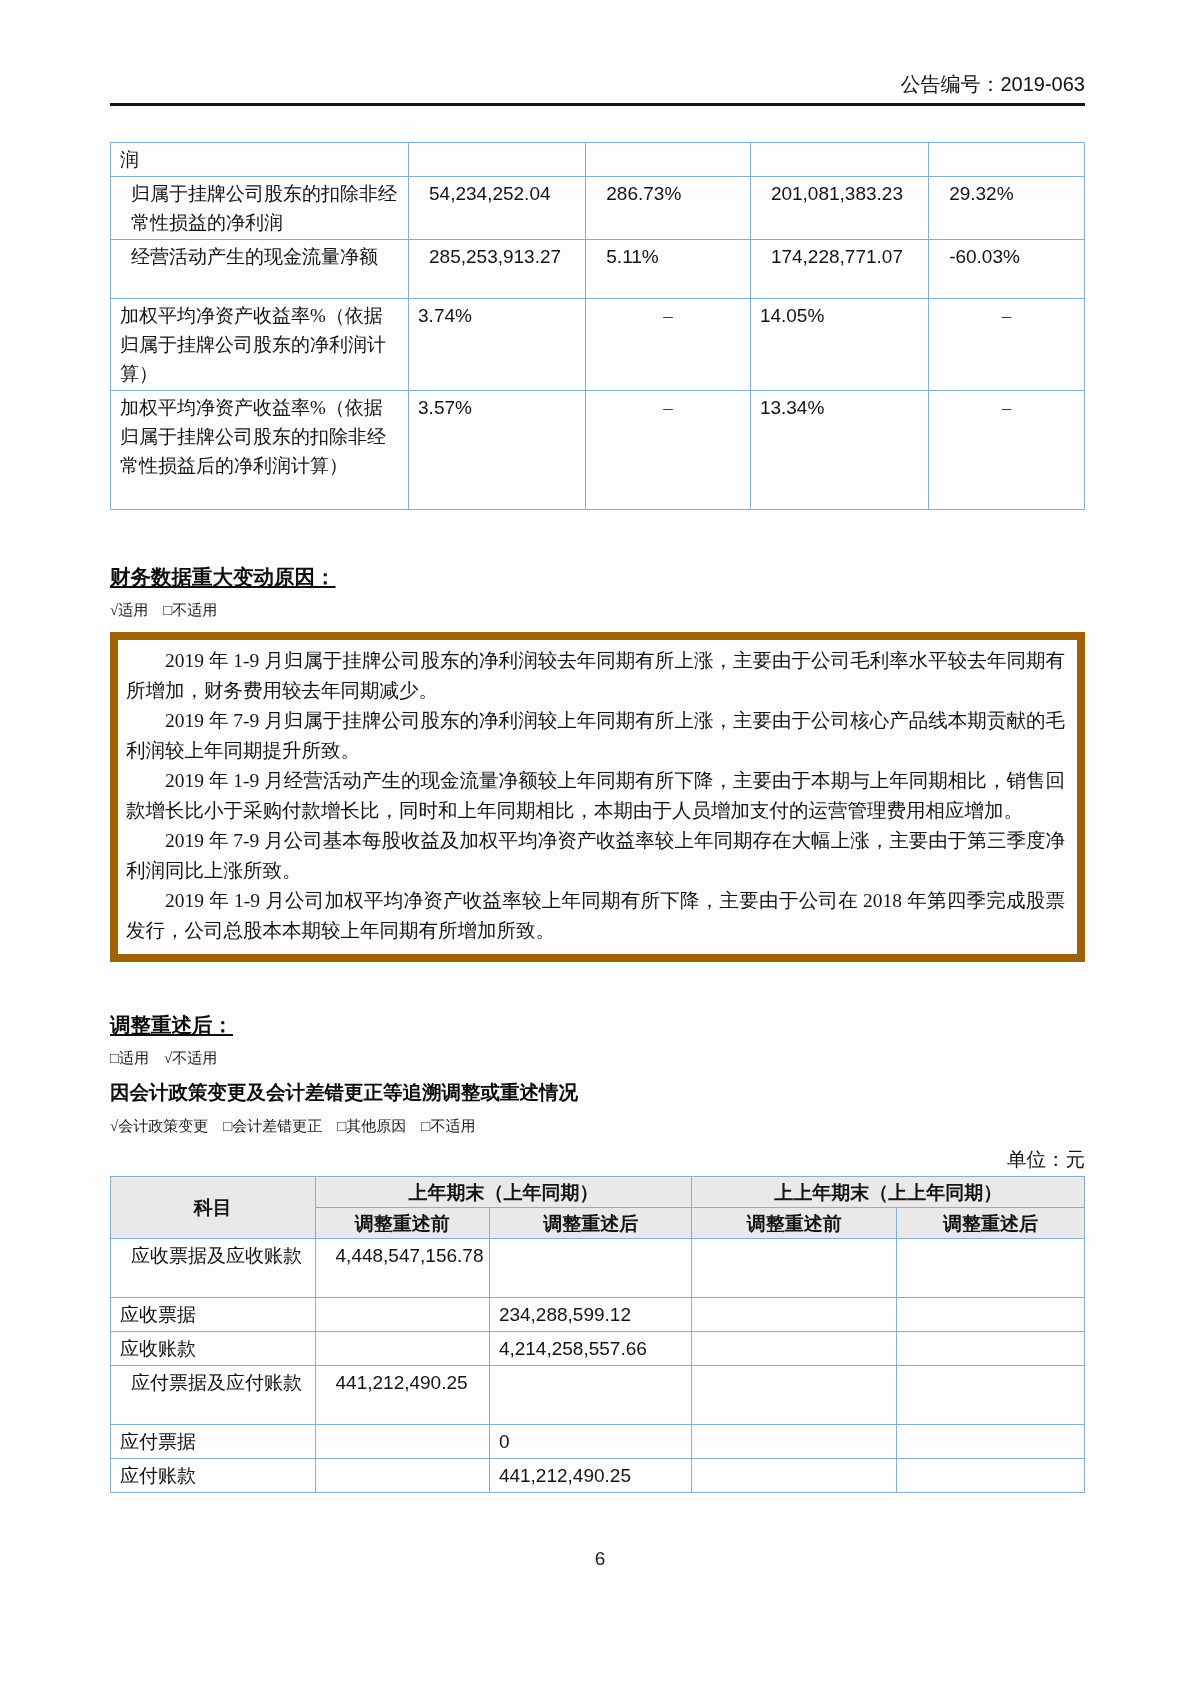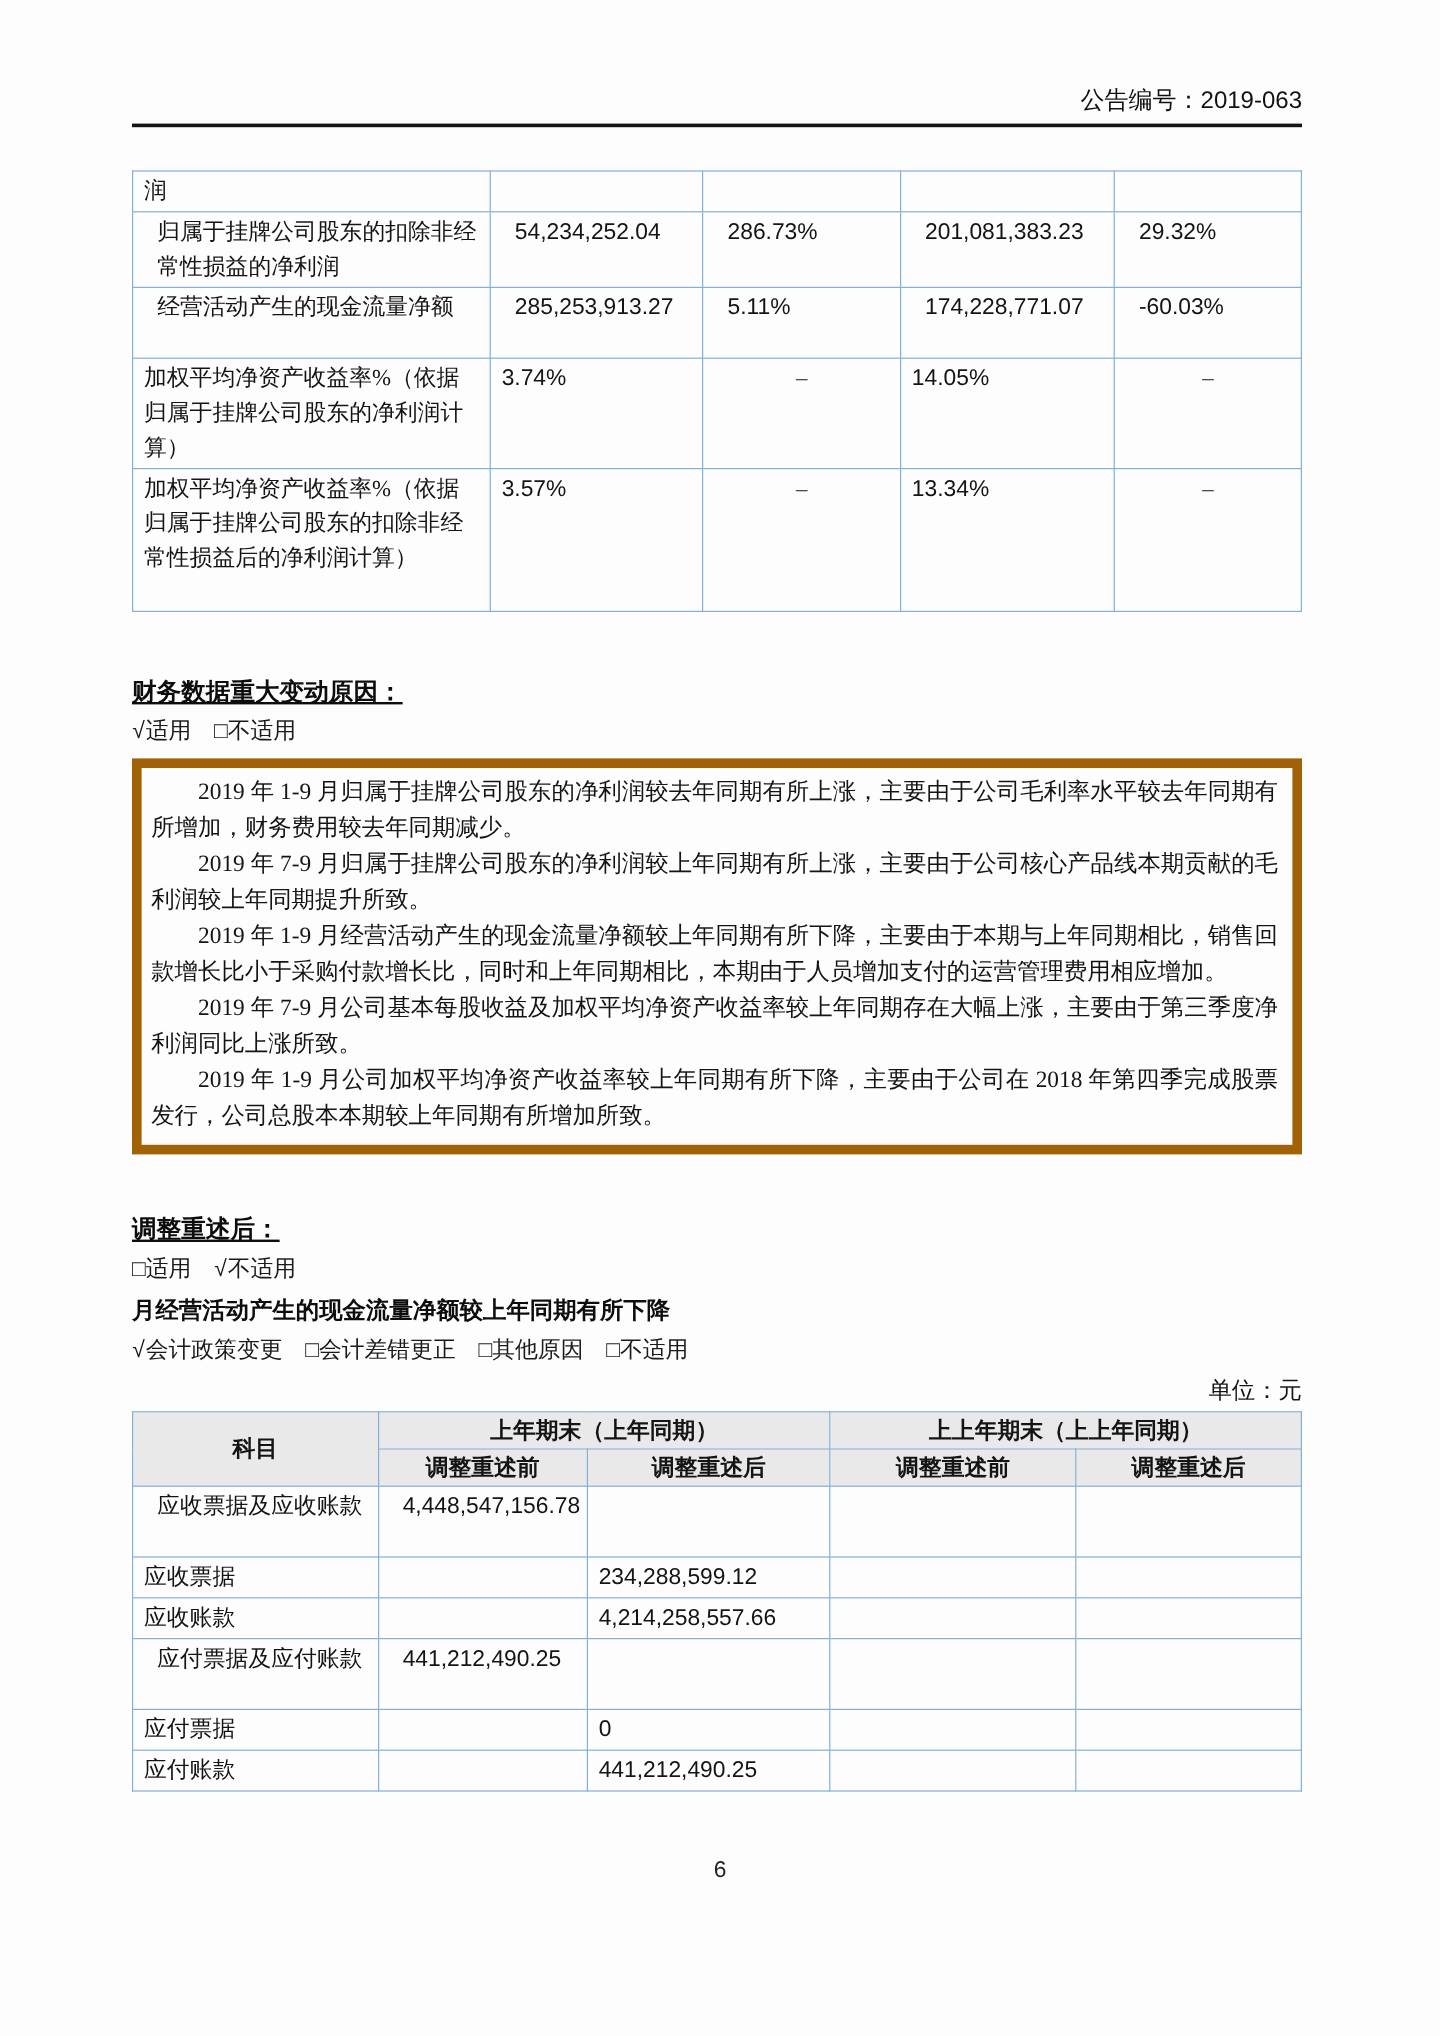--- a/index.html
+++ b/index.html
@@ -33,21 +33,21 @@
   .num.dash{text-align:center;font-family:"Liberation Serif","DejaVu Serif",serif;color:#333;}
   .row-min1 td{height:33px;}
   .row-min2 td{height:59px;padding-left:20px;}
   .row-min3 td{height:89px;}
   .row-min4 td{height:119px;}
   
   .sec-title{
     margin-top:52px;font-size:20.5px;font-weight:bold;color:#0d0d0d;
     font-family:"Liberation Sans","DejaVu Sans",sans-serif;line-height:30px;text-decoration:underline;
   }
-  .applicability{font-size:19px;line-height:32px;margin-top:2px;color:#1a1a1a;font-family:Liberation Mono, monospace;}
+  .applicability{font-size:15px;line-height:32px;margin-top:2px;color:#1a1a1a;}
   .reason-box{
     border:8px solid #a16207;margin-top:6px;padding:6px 12px 8px 8px;
     box-sizing:border-box;
   }
   .reason-box p{
     margin:0;font-size:19.5px;line-height:30px;text-indent:2em;
     text-align:justify;color:#141414;
   }
   .restate-title{
     font-size:19.5px;font-weight:bold;margin-top:2px;line-height:32px;
@@ -130,21 +130,21 @@
     <div class="reason-box">
       <p>2019 年 1-9 月归属于挂牌公司股东的净利润较去年同期有所上涨，主要由于公司毛利率水平较去年同期有所增加，财务费用较去年同期减少。</p>
       <p>2019 年 7-9 月归属于挂牌公司股东的净利润较上年同期有所上涨，主要由于公司核心产品线本期贡献的毛利润较上年同期提升所致。</p>
       <p>2019 年 1-9 月经营活动产生的现金流量净额较上年同期有所下降，主要由于本期与上年同期相比，销售回款增长比小于采购付款增长比，同时和上年同期相比，本期由于人员增加支付的运营管理费用相应增加。</p>
       <p>2019 年 7-9 月公司基本每股收益及加权平均净资产收益率较上年同期存在大幅上涨，主要由于第三季度净利润同比上涨所致。</p>
       <p>2019 年 1-9 月公司加权平均净资产收益率较上年同期有所下降，主要由于公司在 2018 年第四季完成股票发行，公司总股本本期较上年同期有所增加所致。</p>
     </div>
 
     <div class="sec-title" style="margin-top:48px;">调整重述后：</div>
     <div class="applicability">□适用　√不适用</div>
-    <div class="restate-title">月经营活动产生的现金流量净额较上年同期有所下降</div>
+    <div class="restate-title">因会计政策变更及会计差错更正等追溯调整或重述情况</div>
     <div class="applicability">√会计政策变更　□会计差错更正　□其他原因　□不适用</div>
 
     <div class="unit-label">单位：元</div>
 
     <table class="adj-table">
       <colgroup>
         <col style="width:21%">
           <col style="width:17.9%">
           <col style="width:20.8%">
           <col style="width:21%">

